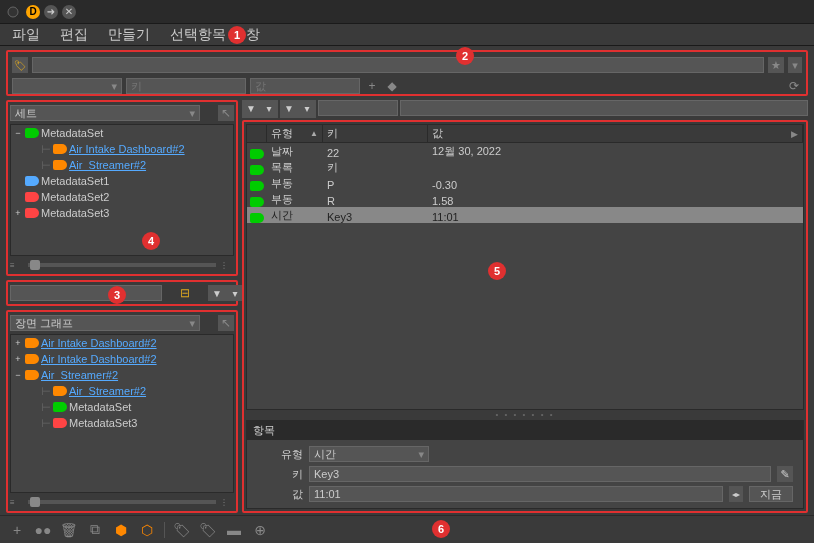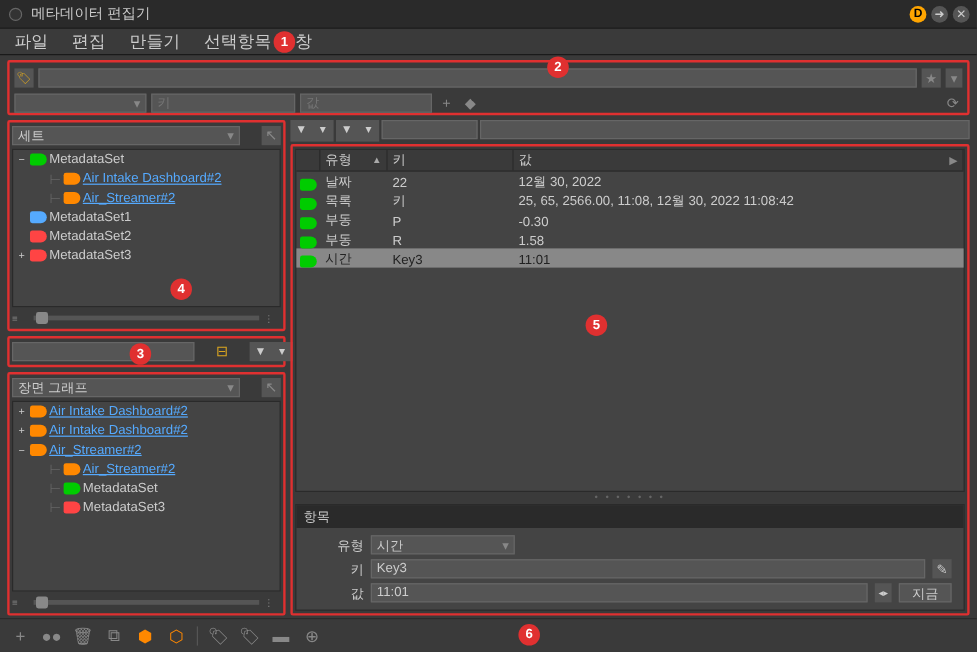--- a/index.html
+++ b/index.html
@@ -88,21 +88,20 @@
 </style>
 </head>
 <body>
 
 <div class="window">
 
   <div class="titlebar">
     <svg width="14" height="14" viewBox="0 0 14 14" style="margin-right:6px">
         <circle cx="7" cy="7" r="5" fill="#333" stroke="#666"></circle>
       </svg>
-    <span class="titlebar-title">메타데이터 편집기</span>
     <div class="titlebar-btns">
       <div class="titlebar-btn d-btn">D</div>
       <div class="titlebar-btn arrow-btn">➜</div>
       <div class="titlebar-btn close-btn">✕</div>
     </div>
   </div>
 
   <div class="menubar">
     <span class="menu-item">파일</span>
     <span class="menu-item">편집</span>
@@ -295,21 +294,20 @@
                 <div class="td-type">날짜</div>
                 <div class="td-key">22</div>
                 <div class="td-val">12월 30, 2022</div>
               </div>
               <div class="table-row">
                 <div class="td-tag">
                   <span class="tag-icon tag-green"></span>
                 </div>
                 <div class="td-type">목록</div>
                 <div class="td-key">키</div>
-                <div class="td-val">25, 65, 2566.00, 11:08, 12월 30, 2022 11:08:42</div>
               </div>
               <div class="table-row">
                 <div class="td-tag">
                   <span class="tag-icon tag-green"></span>
                 </div>
                 <div class="td-type">부동</div>
                 <div class="td-key">P</div>
                 <div class="td-val">-0.30</div>
               </div>
               <div class="table-row">

